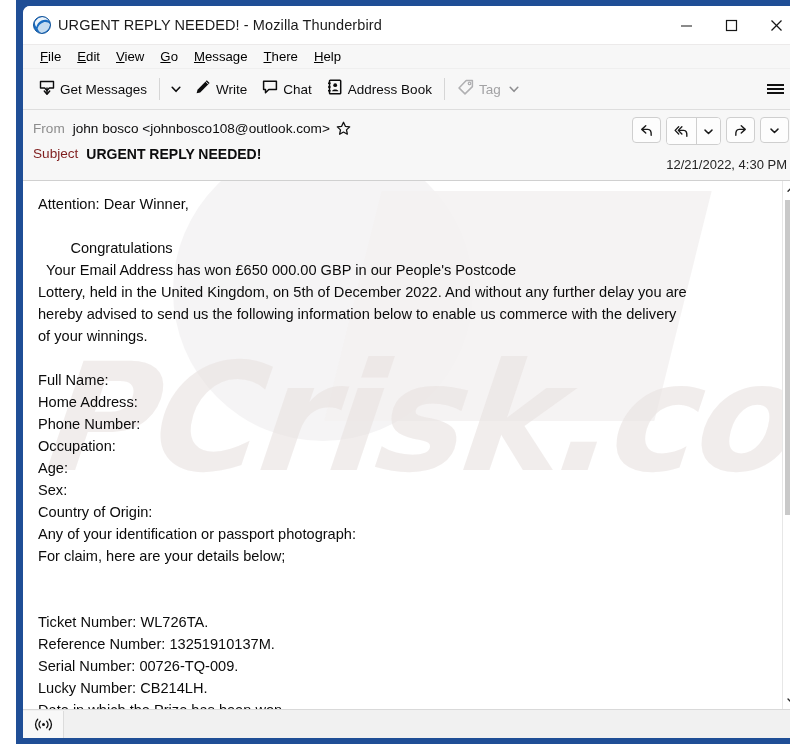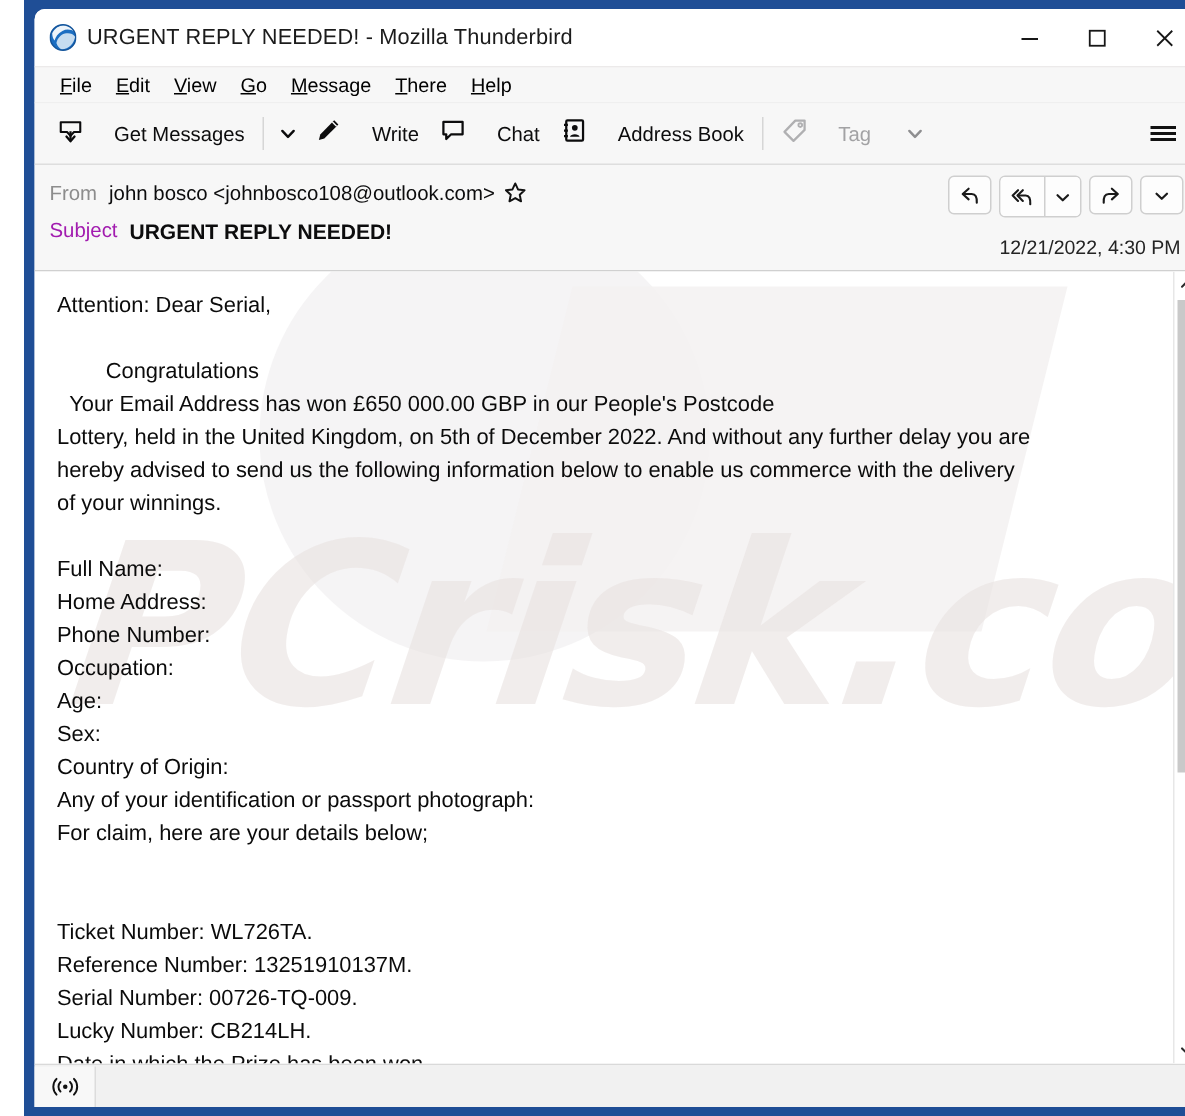--- a/index.html
+++ b/index.html
@@ -101,21 +101,21 @@
     background: #f7f7f7;
     display: flex;
     align-items: center;
     padding-left: 8px;
     position: relative;
     border-bottom: 1px solid #dedede;
   }
   .tbbtn {
     display: flex;
     align-items: center;
-    gap: 20px;
+    gap: 4px;
     height: 30px;
     padding: 0 7px;
     border-radius: 3px;
     cursor: default;
     white-space: nowrap;
     text-align: center;
   }
   .tblabel {
     font-size: 13.5px;
     color: #0c0c0d;
@@ -166,21 +166,21 @@
     align-items: center;
     padding: 0 10px;
     min-height: 25px;
   }
   .hdr-label {
     font-size: 13.6px;
     color: #8d8d8d;
     margin-right: 8px;
     white-space: nowrap;
   }
-  .hdr-label.subject { color: #a21caf; }
+  .hdr-label.subject { color: #7f1d1d; }
   .hdr-from-value {
     font-size: 13.6px;
     color: #0c0c0d;
     white-space: nowrap;
     cursor: default;
   }
   .hdr-subject-value {
     font-size: 14px;
     font-weight: bold;
     color: #0c0c0d;
@@ -546,21 +546,21 @@
 
     <div id="msg-body-wrap">
 
       <div id="msg-body">
         <div id="watermark">
           <div id="wm-circle"></div>
           <div id="wm-swoosh"></div>
           <div id="wm-text">PCrisk.com</div>
         </div>
 
-        <div class="body-line">Attention: Dear Serial,</div>
+        <div class="body-line">Attention: Dear Winner,</div>
         <div class="body-line">&nbsp;</div>
         <div class="body-line">        Congratulations</div>
         <div class="body-line">  Your Email Address has won £650 000.00 GBP in our People's Postcode</div>
         <div class="body-line">Lottery, held in the United Kingdom, on 5th of December 2022. And without any further delay you are</div>
         <div class="body-line">hereby advised to send us the following information below to enable us commerce with the delivery</div>
         <div class="body-line">of your winnings.</div>
         <div class="body-line spacer">&nbsp;</div>
         <div class="body-line">Full Name:</div>
         <div class="body-line">Home Address:</div>
         <div class="body-line">Phone Number:</div>

